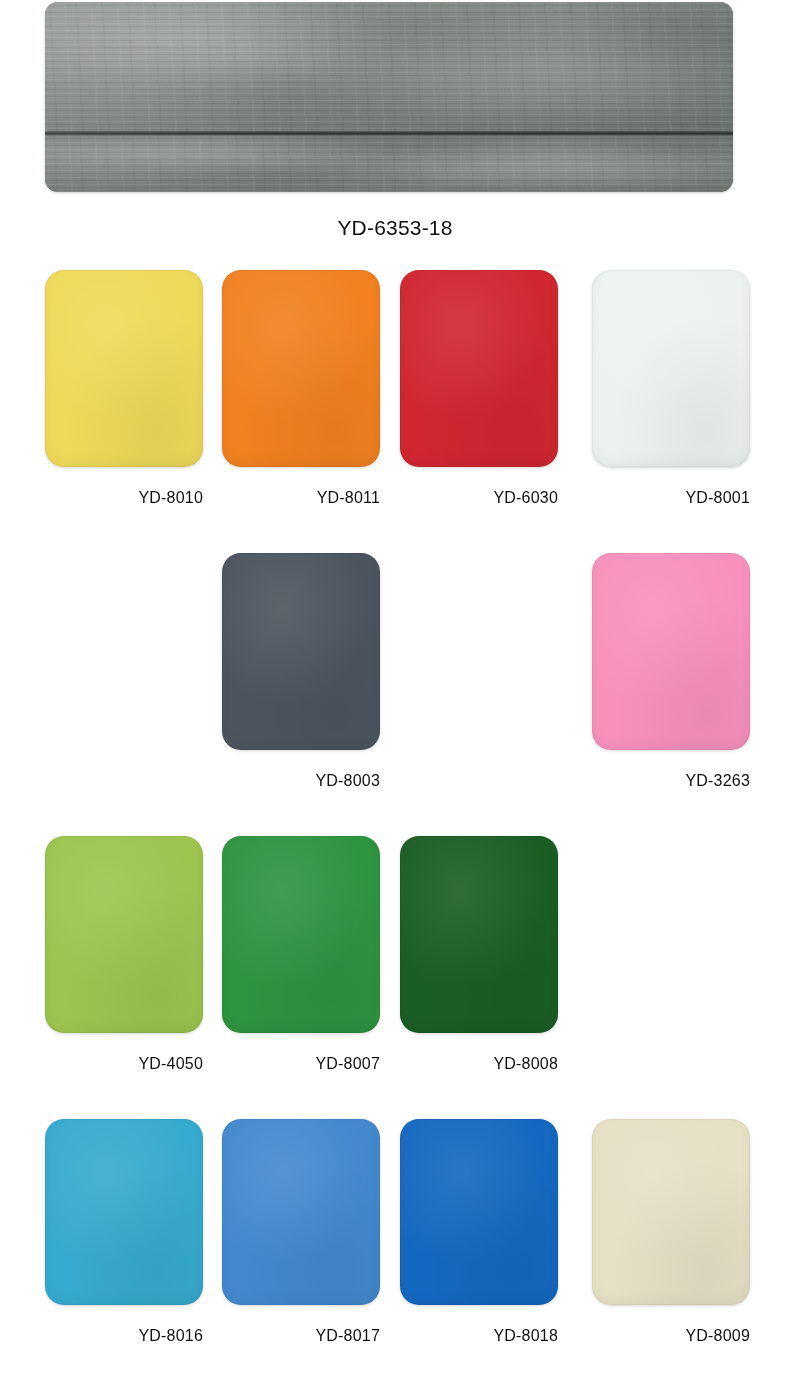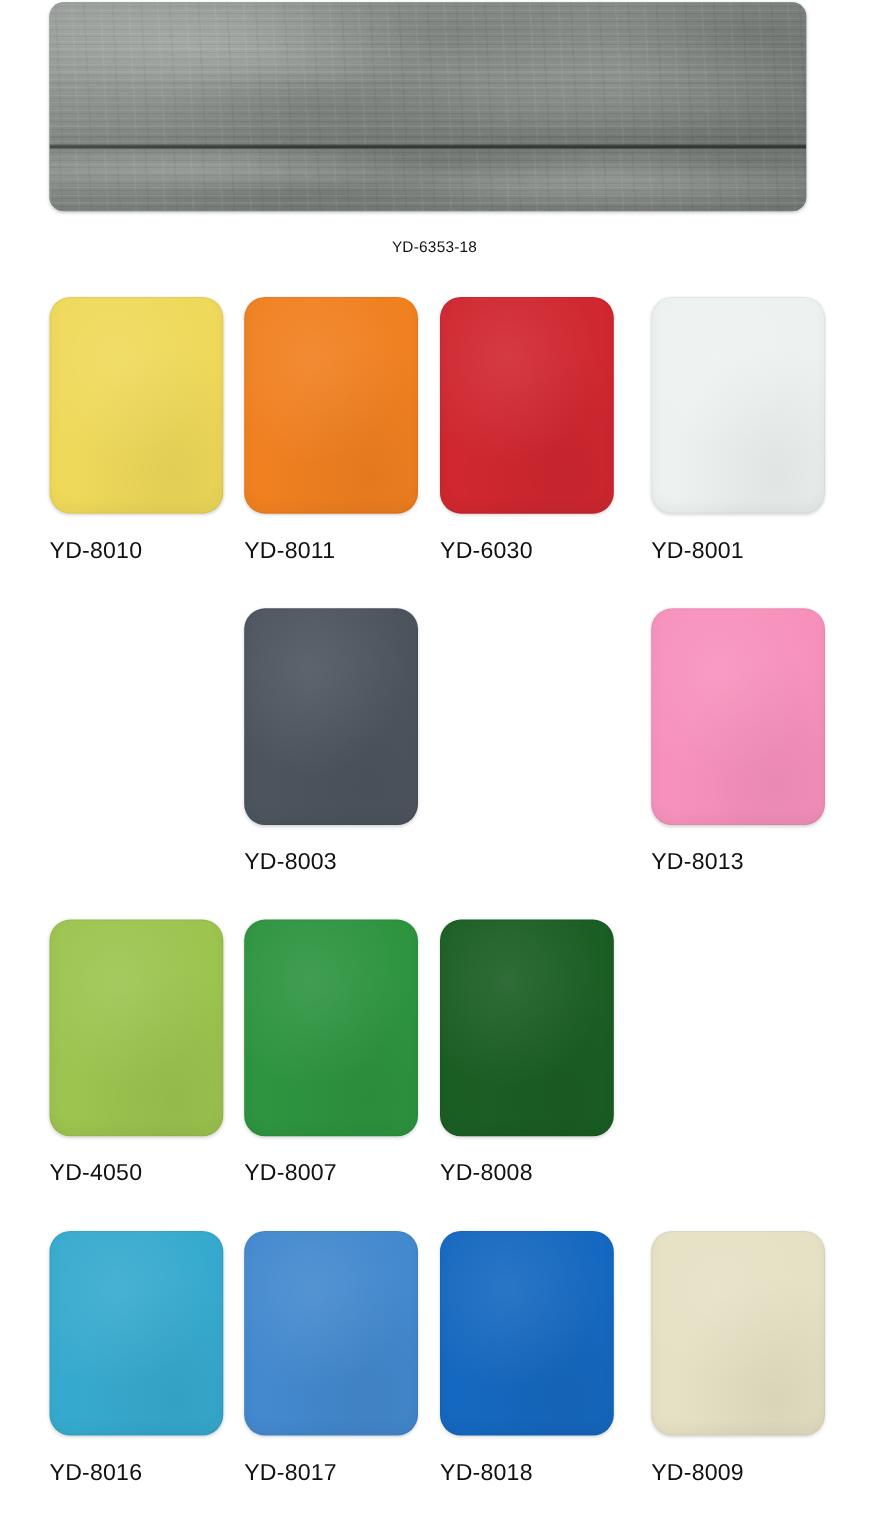--- a/index.html
+++ b/index.html
@@ -66,21 +66,21 @@
       rgba(38,44,41,0.95) 55%,
       rgba(90,96,92,0.35) 100%);
   }
   .banner .sheen{
     position:absolute;inset:0;
     background:linear-gradient(100deg, rgba(255,255,255,0.10) 0%, rgba(255,255,255,0) 35%, rgba(0,0,0,0.05) 100%);
   }
 
   .banner-caption{
     position:absolute;left:0;top:216px;width:790px;
-    text-align:center;font-size:14px;color:#111;letter-spacing:.2px;
+    text-align:center;font-size:21px;color:#111;letter-spacing:.2px;
   }
 
   
   .grid{position:absolute;left:0;top:270px;width:790px;}
   .row{position:relative;height:283px;}
   .cell{position:absolute;top:0;width:158px;}
   .cell.c0{left:45px;}
   .cell.c1{left:222px;}
   .cell.c2{left:400px;}
   .cell.c3{left:592px;}
@@ -94,22 +94,22 @@
     position:absolute;inset:0;
     background-image:
       radial-gradient(90% 80% at 38% 28%, rgba(255,255,255,0.09), rgba(255,255,255,0) 62%),
       radial-gradient(85% 85% at 72% 82%, rgba(0,0,0,0.055), rgba(0,0,0,0) 70%);
   }
   .chip .edge{
     position:absolute;inset:0;border-radius:19px;
     box-shadow:inset 0 0 0 1px rgba(0,0,0,0.045), inset 0 -6px 12px rgba(0,0,0,0.045);
   }
   .chip-label{
-    margin-top:22px;width:158px;text-align:left;
-    font-size:21px;color:#111;letter-spacing:.2px;white-space:nowrap;
+    margin-top:22px;width:158px;text-align:right;
+    font-size:16px;color:#111;letter-spacing:.2px;white-space:nowrap;
   }
   .row.last .chip{height:186px;}
 </style>
 </head>
 <body style="background-color: rgb(255, 255, 255);">
 
 <div class="sheet">
 
   <div class="banner-block">
     <div class="banner">
@@ -168,21 +168,21 @@
           <div class="tex"></div>
           <div class="edge"></div>
         </div>
         <div class="chip-label">YD-8003</div>
       </div>
       <div class="cell c3">
         <div class="chip" style="background-color: rgb(247, 145, 188);">
           <div class="tex"></div>
           <div class="edge"></div>
         </div>
-        <div class="chip-label">YD-8013</div>
+        <div class="chip-label">YD-3263</div>
       </div>
     </div>
 
     <div class="row">
       <div class="cell c0">
         <div class="chip" style="background-color: rgb(156, 196, 79);">
           <div class="tex"></div>
           <div class="edge"></div>
         </div>
         <div class="chip-label">YD-4050</div>

